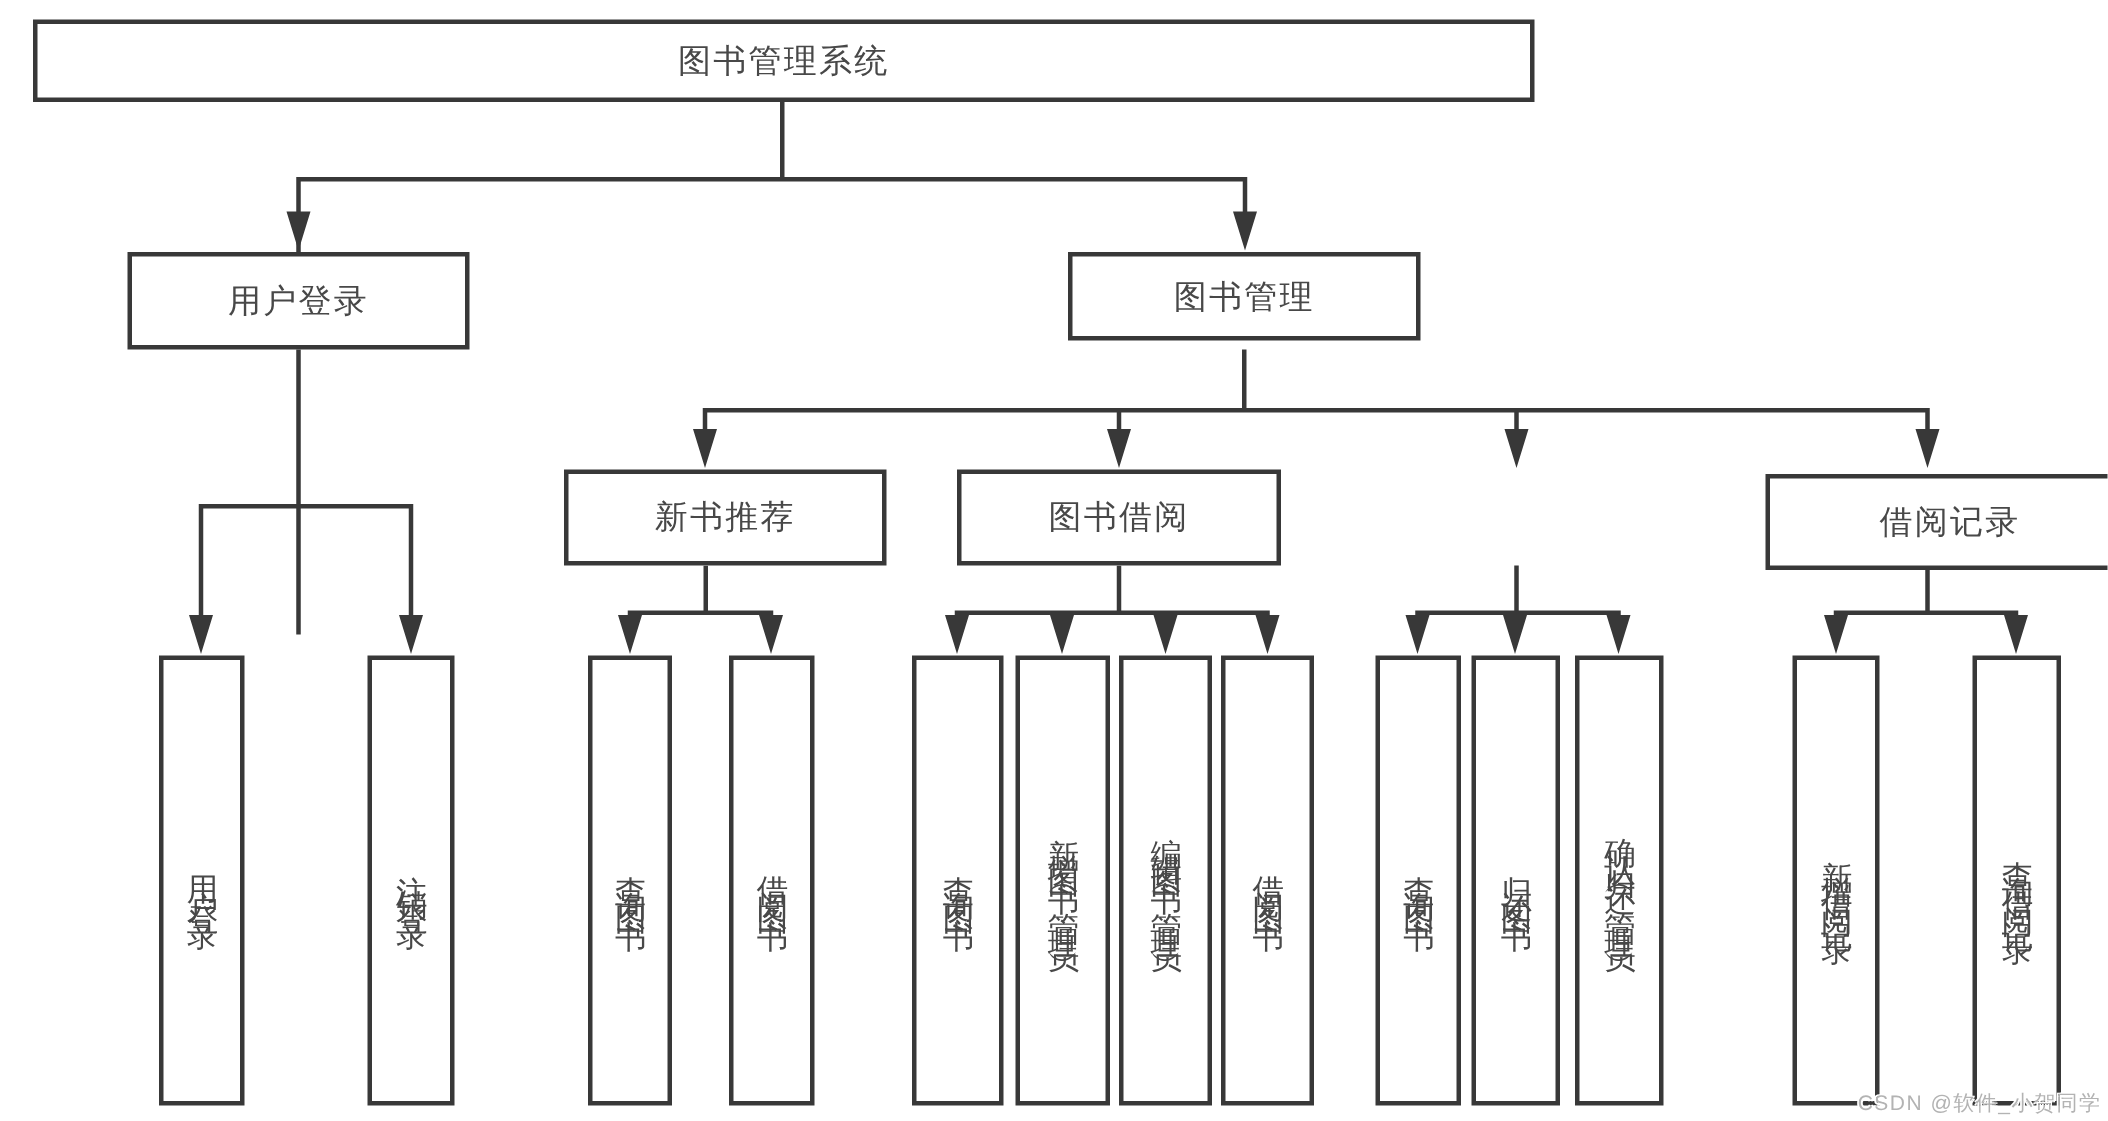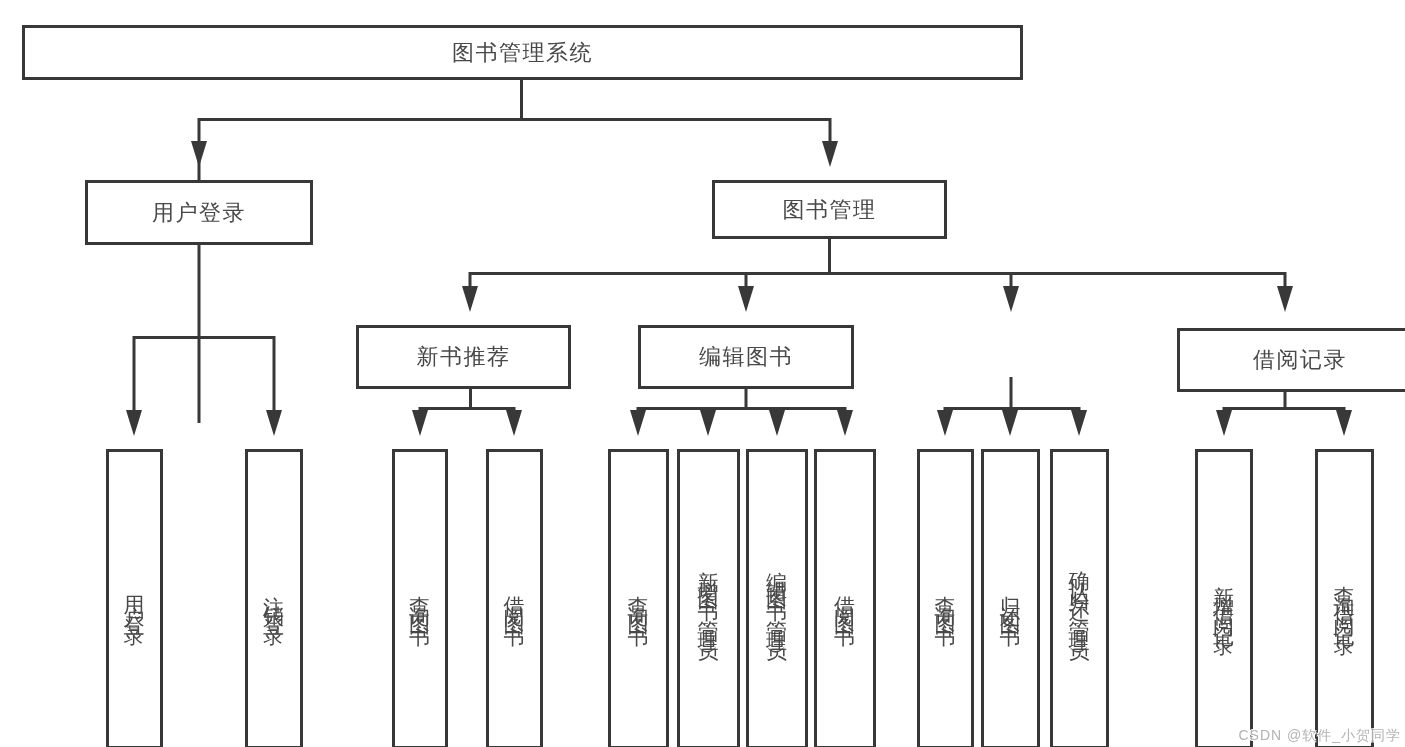--- a/index.html
+++ b/index.html
@@ -19,21 +19,20 @@
   }
   .node {
     position: absolute;
     box-sizing: border-box;
     background: #ffffff;
     border: 3px solid #383838;
     display: flex;
     align-items: center;
     justify-content: center;
     color: #484848;
-    margin-top: 12px;
   }
   .h-node {
     font-size: 22px;
     letter-spacing: 1.5px;
     white-space: nowrap;
   }
   .leaf .vtext {
     writing-mode: vertical-rl;
     text-orientation: mixed;
     font-size: 21px;
@@ -113,22 +112,22 @@
              M1071,410 L1087,410 L1079,436 Z
              M1216,410 L1232,410 L1224,436 Z
              M1336,410 L1352,410 L1344,436 Z" fill="#383838"></path>
   </svg>
 
   <div class="node h-node" style="left:22px; top:13px; width:1001px; height:55px;">图书管理系统</div>
 
   <div class="node h-node" style="left:85px; top:168px; width:228px; height:65px;">用户登录</div>
   <div class="node h-node" style="left:712px; top:168px; width:235px; height:59px;">图书管理</div>
 
-  <div class="node h-node" style="left:356px; top:313px; width:215px; height:64px;">新书推荐</div>
-  <div class="node h-node" style="left:638px; top:313px; width:216px; height:64px;">编辑图书</div>
+  <div class="node h-node" style="left:376px; top:313px; width:215px; height:64px;">新书推荐</div>
+  <div class="node h-node" style="left:638px; top:313px; width:216px; height:64px;">图书借阅</div>
   <div class="node h-node" style="left:1177px; top:316px; width:246px; height:64px;">借阅记录</div>
 
   <div class="node leaf" style="left:106px; top:437px; width:57px; height:300px;">
     <span class="vtext">用户登录</span>
   </div>
   <div class="node leaf" style="left:245px; top:437px; width:58px; height:300px;">
     <span class="vtext">注销登录</span>
   </div>
   <div class="node leaf" style="left:392px; top:437px; width:56px; height:300px;">
     <span class="vtext">查询图书</span>

